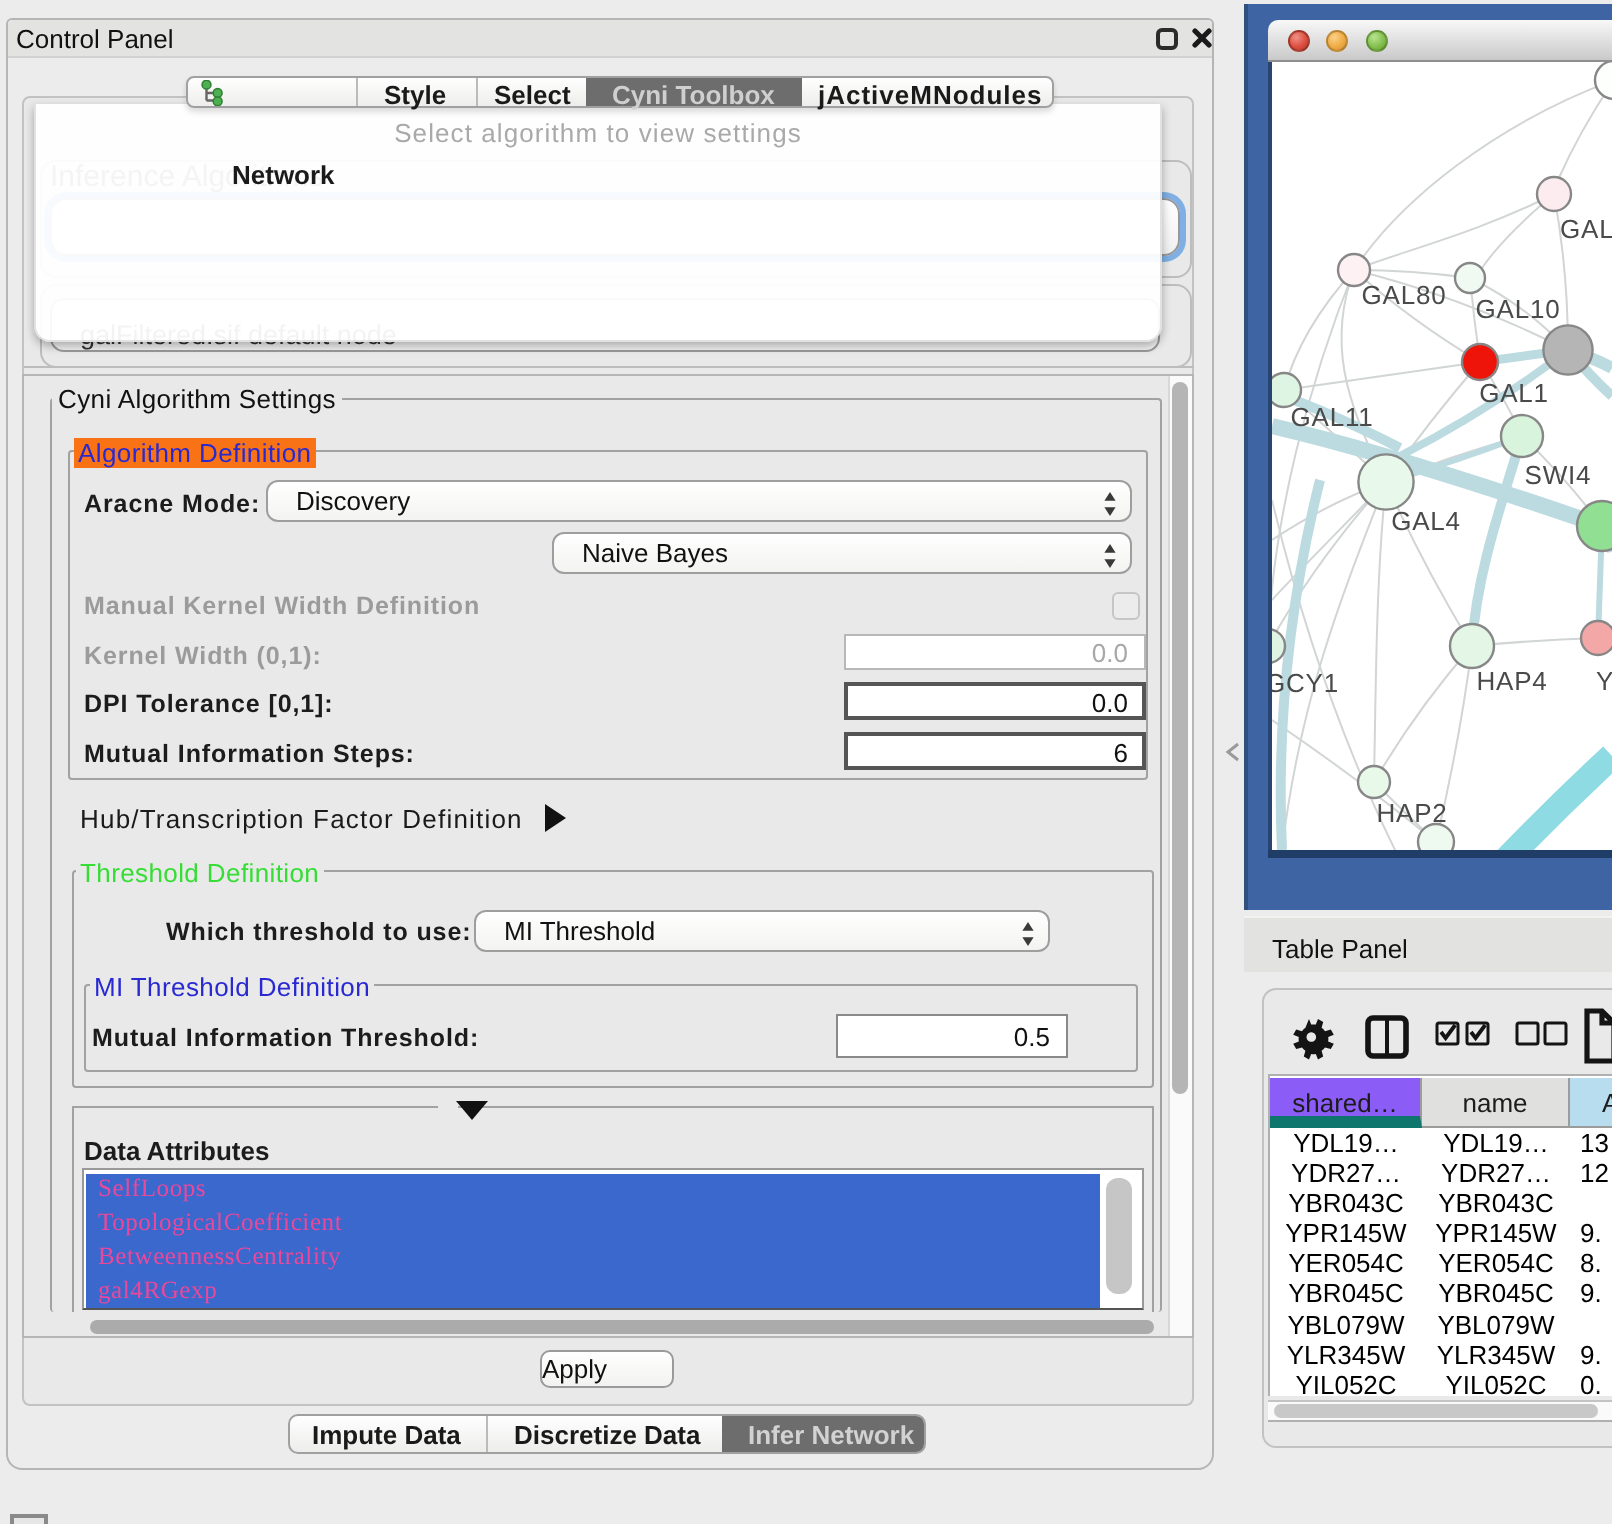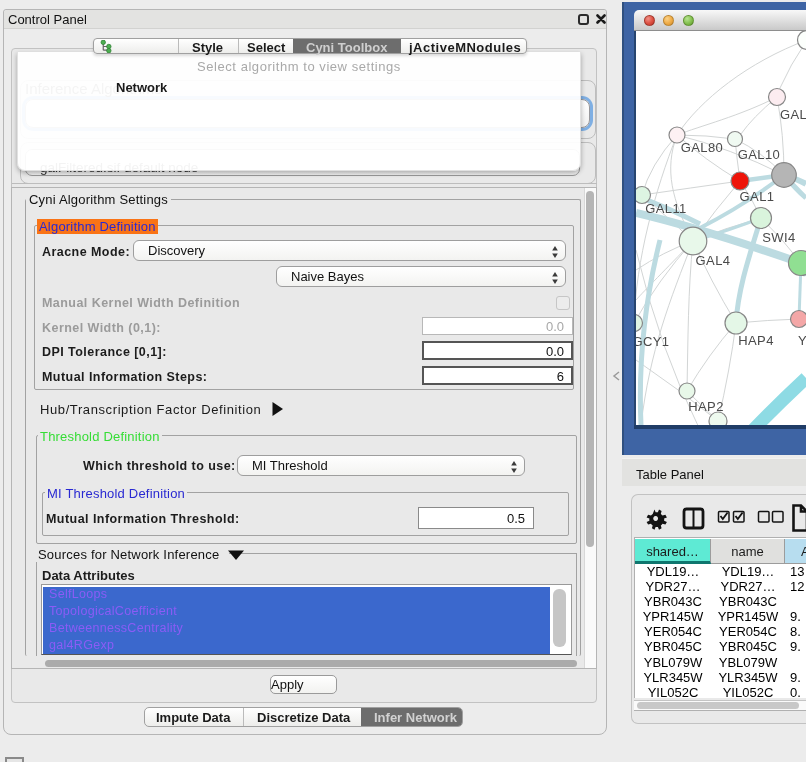--- a/index.html
+++ b/index.html
@@ -96,31 +96,30 @@
       </svg>
 </div>
 
 <div class="abs" style="left:42px; top:492px; width:527px; height:44px; border:1px solid #a2a2a2; border-radius:2px;"></div>
 <div class="abs" style="left:45px; top:486px; background:#e9e9e9; padding:0 2px; font-size:13px; letter-spacing:0.2px; color:#2929d2;">MI Threshold Definition</div>
 
 <div class="lbl" style="left:46px; top:512px;">Mutual Information Threshold:</div>
 <div class="inp" style="left:418px; top:507px; width:116px; height:22px; border:1px solid #8a8a8a; color:#111; padding:3px 8px 0 0;">0.5</div>
 
 <div class="abs" style="left:36px; top:553px; width:541px; height:103px; border:1px solid #a2a2a2; border-bottom:none;"></div>
-<div class="abs" style="left:36px; top:547px; background:#e9e9e9; padding:0 2px; font-size:13px; letter-spacing:0.2px; color:#111;">Sources for Network Inference</div>
 <div class="abs" style="left:219px; top:549px; width:10px; height:9px; background:#e9e9e9;"></div>
 <svg class="abs" style="left:228px; top:550px;" width="16" height="10" viewBox="0 0 16 10">
       <path d="M0 0.5 L16 0.5 L8 10 Z" fill="#111"></path>
     </svg>
 
 <div class="lbl" style="left:42px; top:568px; font-size:13px; letter-spacing:0;">Data Attributes</div>
 
 <div class="abs" style="left:41px; top:584px; width:531px; height:71px; background:#fff; border:1px solid #999; border-bottom:1px solid #555; overflow:hidden;">
   <div style="position:absolute; left:1px; top:2px; width:507px; height:68px; background:#3b68cd;"></div>
-  <div style="position:absolute; left:7px; top:1px; font-size:12.5px; letter-spacing:0.3px; color:#8b5cf6; line-height:17px;">SelfLoops<br>TopologicalCoefficient<br>BetweennessCentrality<br>gal4RGexp</div>
+  <div style="position:absolute; left:7px; top:1px; font-size:12.5px; letter-spacing:0.3px; color:#ec4899; line-height:17px;font-family:Liberation Serif, serif;">SelfLoops<br>TopologicalCoefficient<br>BetweennessCentrality<br>gal4RGexp</div>
   <div style="position:absolute; left:510px; top:3px; width:15px; height:66px; background:#fff;"></div>
   <div style="position:absolute; left:511px; top:4px; width:13px; height:58px; background:#c6c6c6; border-radius:6px;"></div>
 </div>
 
 <div class="abs" style="left:270px; top:675px; width:67px; height:19px; background:linear-gradient(#ffffff,#f2f2f0); border:1px solid #9a9a9a; border-radius:5px; font-size:13px; color:#111; padding-top:1px;">Apply</div>
 
 <div class="abs" style="z-index:6; left:93px; top:38px; width:434px; height:15.5px; background:linear-gradient(#ffffff,#ededeb); border:1px solid #a0a0a0; border-radius:4px; overflow:hidden; box-shadow:0 2px 3px rgba(0,0,0,0.14);">
   <div style="position:absolute; left:0; top:0; width:85px; height:16px; border-right:1px solid #bbb;"></div>
   <div style="position:absolute; left:85px; top:0; width:60px; height:16px; border-right:1px solid #bbb;"></div>
   <div style="position:absolute; left:145px; top:0; width:54px; height:16px;"></div>
@@ -260,21 +259,21 @@
     <rect x="93.5" y="8.5" width="10.5" height="10.5" rx="1"></rect>
     <path d="M80.5 13 l2.3 3 l4.8-6.5" stroke-width="1.9"></path>
     <path d="M95.5 13 l2.3 3 l4.8-6.5" stroke-width="1.9"></path>
     <rect x="118.5" y="8.5" width="10.5" height="10.5" rx="1"></rect>
     <rect x="132.5" y="8.5" width="10.5" height="10.5" rx="1"></rect>
   </g>
   <path d="M153.5 2.5 h7.5 l6 6 v19 h-13.5 z M161 2.5 v6 h6" fill="none" stroke="#141414" stroke-width="2.6"></path>
 </svg>
 
 <div class="abs" style="left:634px; top:537px; width:172px; height:161px; background:#fff; border-left:1px solid #b0b0b0; border-top:1px solid #b0b0b0; overflow:hidden;">
-  <div style="position:absolute; left:0; top:1px; width:76px; height:25px; background:#5eead4; border-right:1px solid #9c9c9c; border-bottom:3px solid #0f766e; text-align:center; font-size:13px; padding-top:5px; color:#1c1c1c;">shared…</div>
+  <div style="position:absolute; left:0; top:1px; width:76px; height:25px; background:#8b5cf6; border-right:1px solid #9c9c9c; border-bottom:6px solid #0f766e; text-align:center; font-size:13px; padding-top:5px; color:#1c1c1c;">shared…</div>
   <div style="position:absolute; left:76px; top:1px; width:74px; height:25px; background:#e0e0de; border-right:1px solid #9c9c9c; border-bottom:1px solid #9c9c9c; text-align:center; font-size:13px; padding-top:5px; color:#1c1c1c;">name</div>
   <div style="position:absolute; left:150px; top:1px; width:25px; height:25px; background:#b7ddef; border-bottom:1px solid #9c9c9c; font-size:13px; padding:5px 0 0 16px; color:#1c1c1c;">A</div>
   <div style="position:absolute; left:0; top:26px; width:76px; text-align:center; font-size:13px; color:#000; line-height:15.1px;">YDL19…<br>YDR27…<br>YBR043C<br>YPR145W<br>YER054C<br>YBR045C<br>YBL079W<br>YLR345W<br>YIL052C</div>
   <div style="position:absolute; left:76px; top:26px; width:74px; text-align:center; font-size:13px; color:#000; line-height:15.1px;">YDL19…<br>YDR27…<br>YBR043C<br>YPR145W<br>YER054C<br>YBR045C<br>YBL079W<br>YLR345W<br>YIL052C</div>
   <div style="position:absolute; left:155px; top:26px; width:25px; font-size:13px; color:#000; line-height:15.1px;">13<br>12<br><br>9.<br>8.<br>9.<br><br>9.<br>0.</div>
 </div>
 
 <div class="abs" style="left:634px; top:700px; width:172px; height:11px; background:#fafafa; border-top:1px solid #c4c4c4; border-bottom:1px solid #b0b0b0;"></div>
 <div class="abs" style="left:637px; top:702px; width:162px; height:7px; background:#c8c8c8; border-radius:4px;"></div>
 

